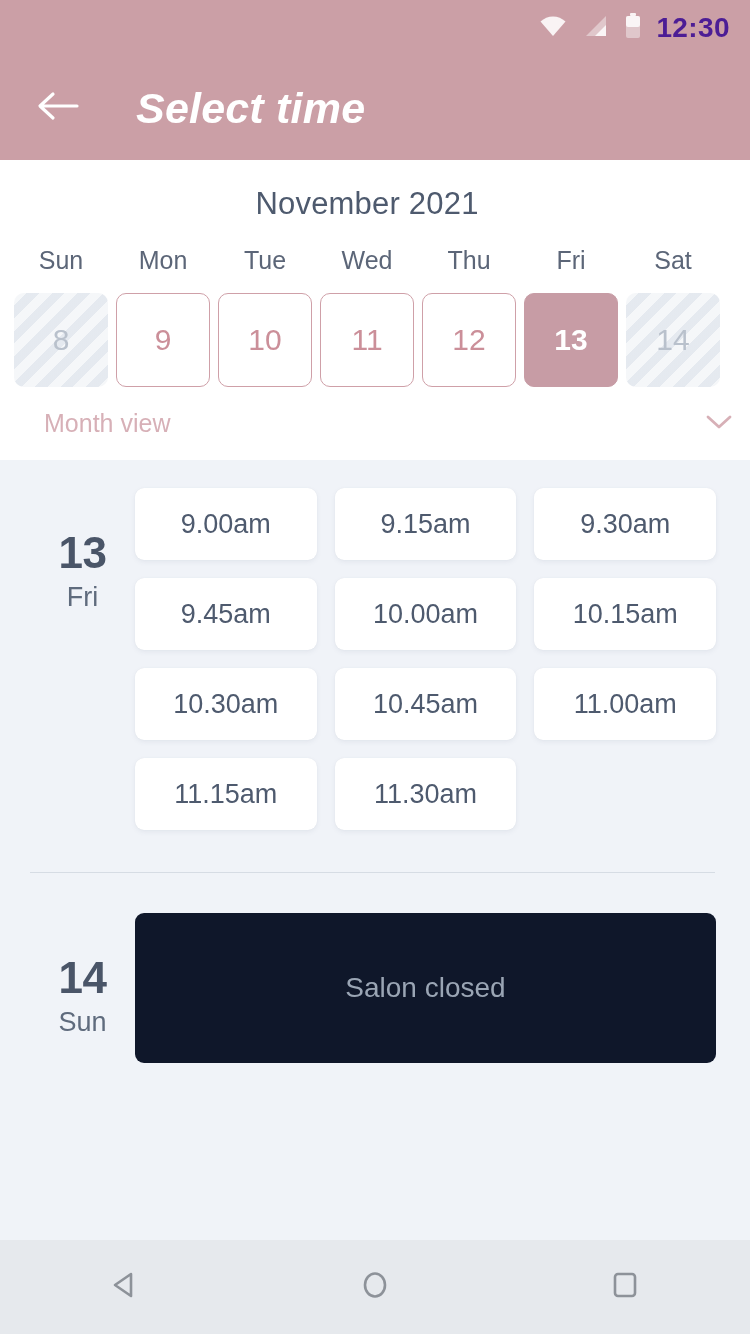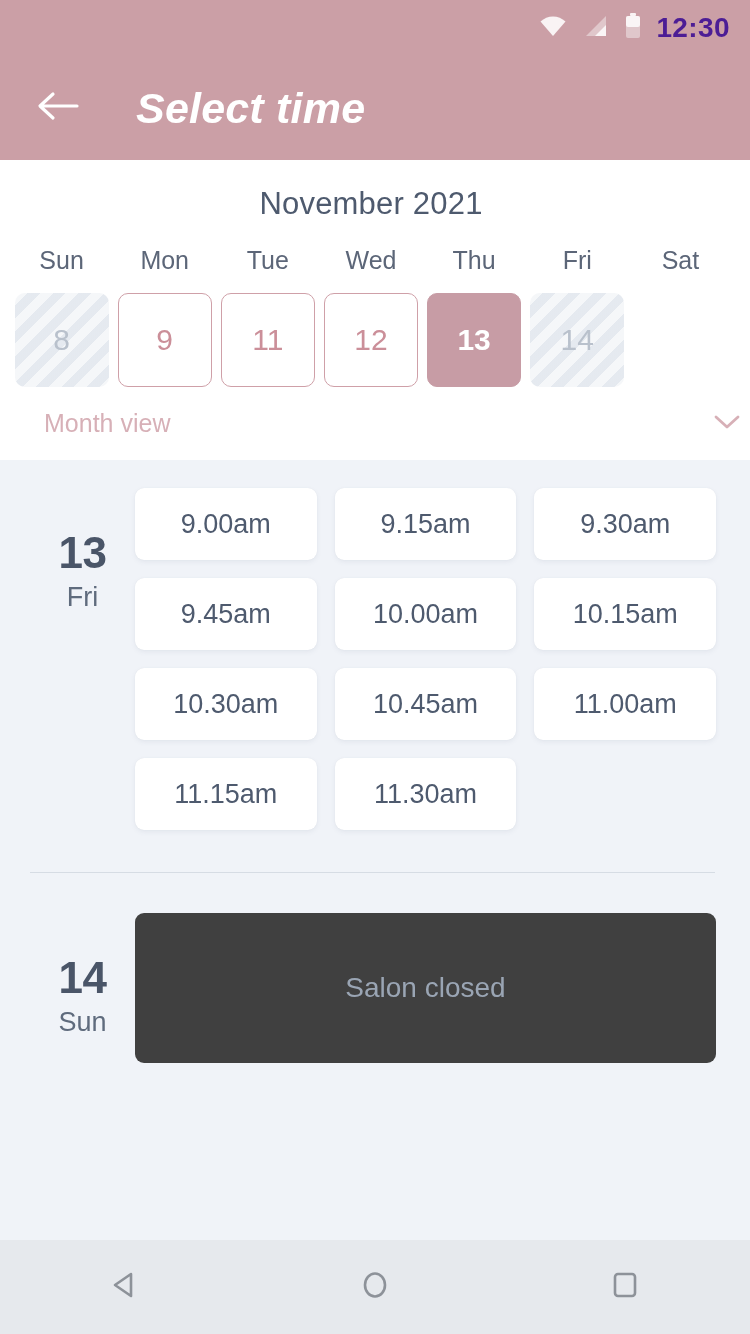--- a/index.html
+++ b/index.html
@@ -73,21 +73,21 @@
     font-size: 43px;
     font-weight: bold;
     margin-left: 50px;
     letter-spacing: 0.2px;
     font-style: italic;
   }
 
   
   .calendar-panel {
     background: #ffffff;
-    padding: 26px 8px 22px 0;
+    padding: 26px 16px 22px 0;
     flex: 0 0 auto;
   }
   .month-title {
     text-align: center;
     font-size: 31px;
     color: #4e5a6e;
     letter-spacing: 0.2px;
     margin-bottom: 24px;
   }
   .weekday-row, .date-row {
@@ -210,21 +210,21 @@
     margin: 42px 35px 0 30px;
   }
 
   .closed-block {
     display: flex;
     padding: 40px 34px 0 30px;
   }
   .closed-card {
     flex: 1 1 auto;
     height: 150px;
-    background: #404040;
+    background: #0f172a;
     border-radius: 9px;
     display: flex;
     align-items: center;
     justify-content: center;
     font-size: 28px;
     color: #9aa5b4;
   }
 
   
   .nav-bar {
@@ -297,20 +297,23 @@
       <div class="weekday-cell">Fri</div>
       <div class="weekday-cell">Sat</div>
     </div>
 
     <div class="date-row">
       <div class="date-cell-wrap">
         <div class="date-cell disabled">8</div>
       </div>
       <div class="date-cell-wrap">
         <div class="date-cell available">9</div>
+      </div>
+      <div class="date-cell-wrap">
+        <div class="date-cell available">10</div>
       </div>
       <div class="date-cell-wrap">
         <div class="date-cell available">11</div>
       </div>
       <div class="date-cell-wrap">
         <div class="date-cell available">12</div>
       </div>
       <div class="date-cell-wrap">
         <div class="date-cell selected">13</div>
       </div>

